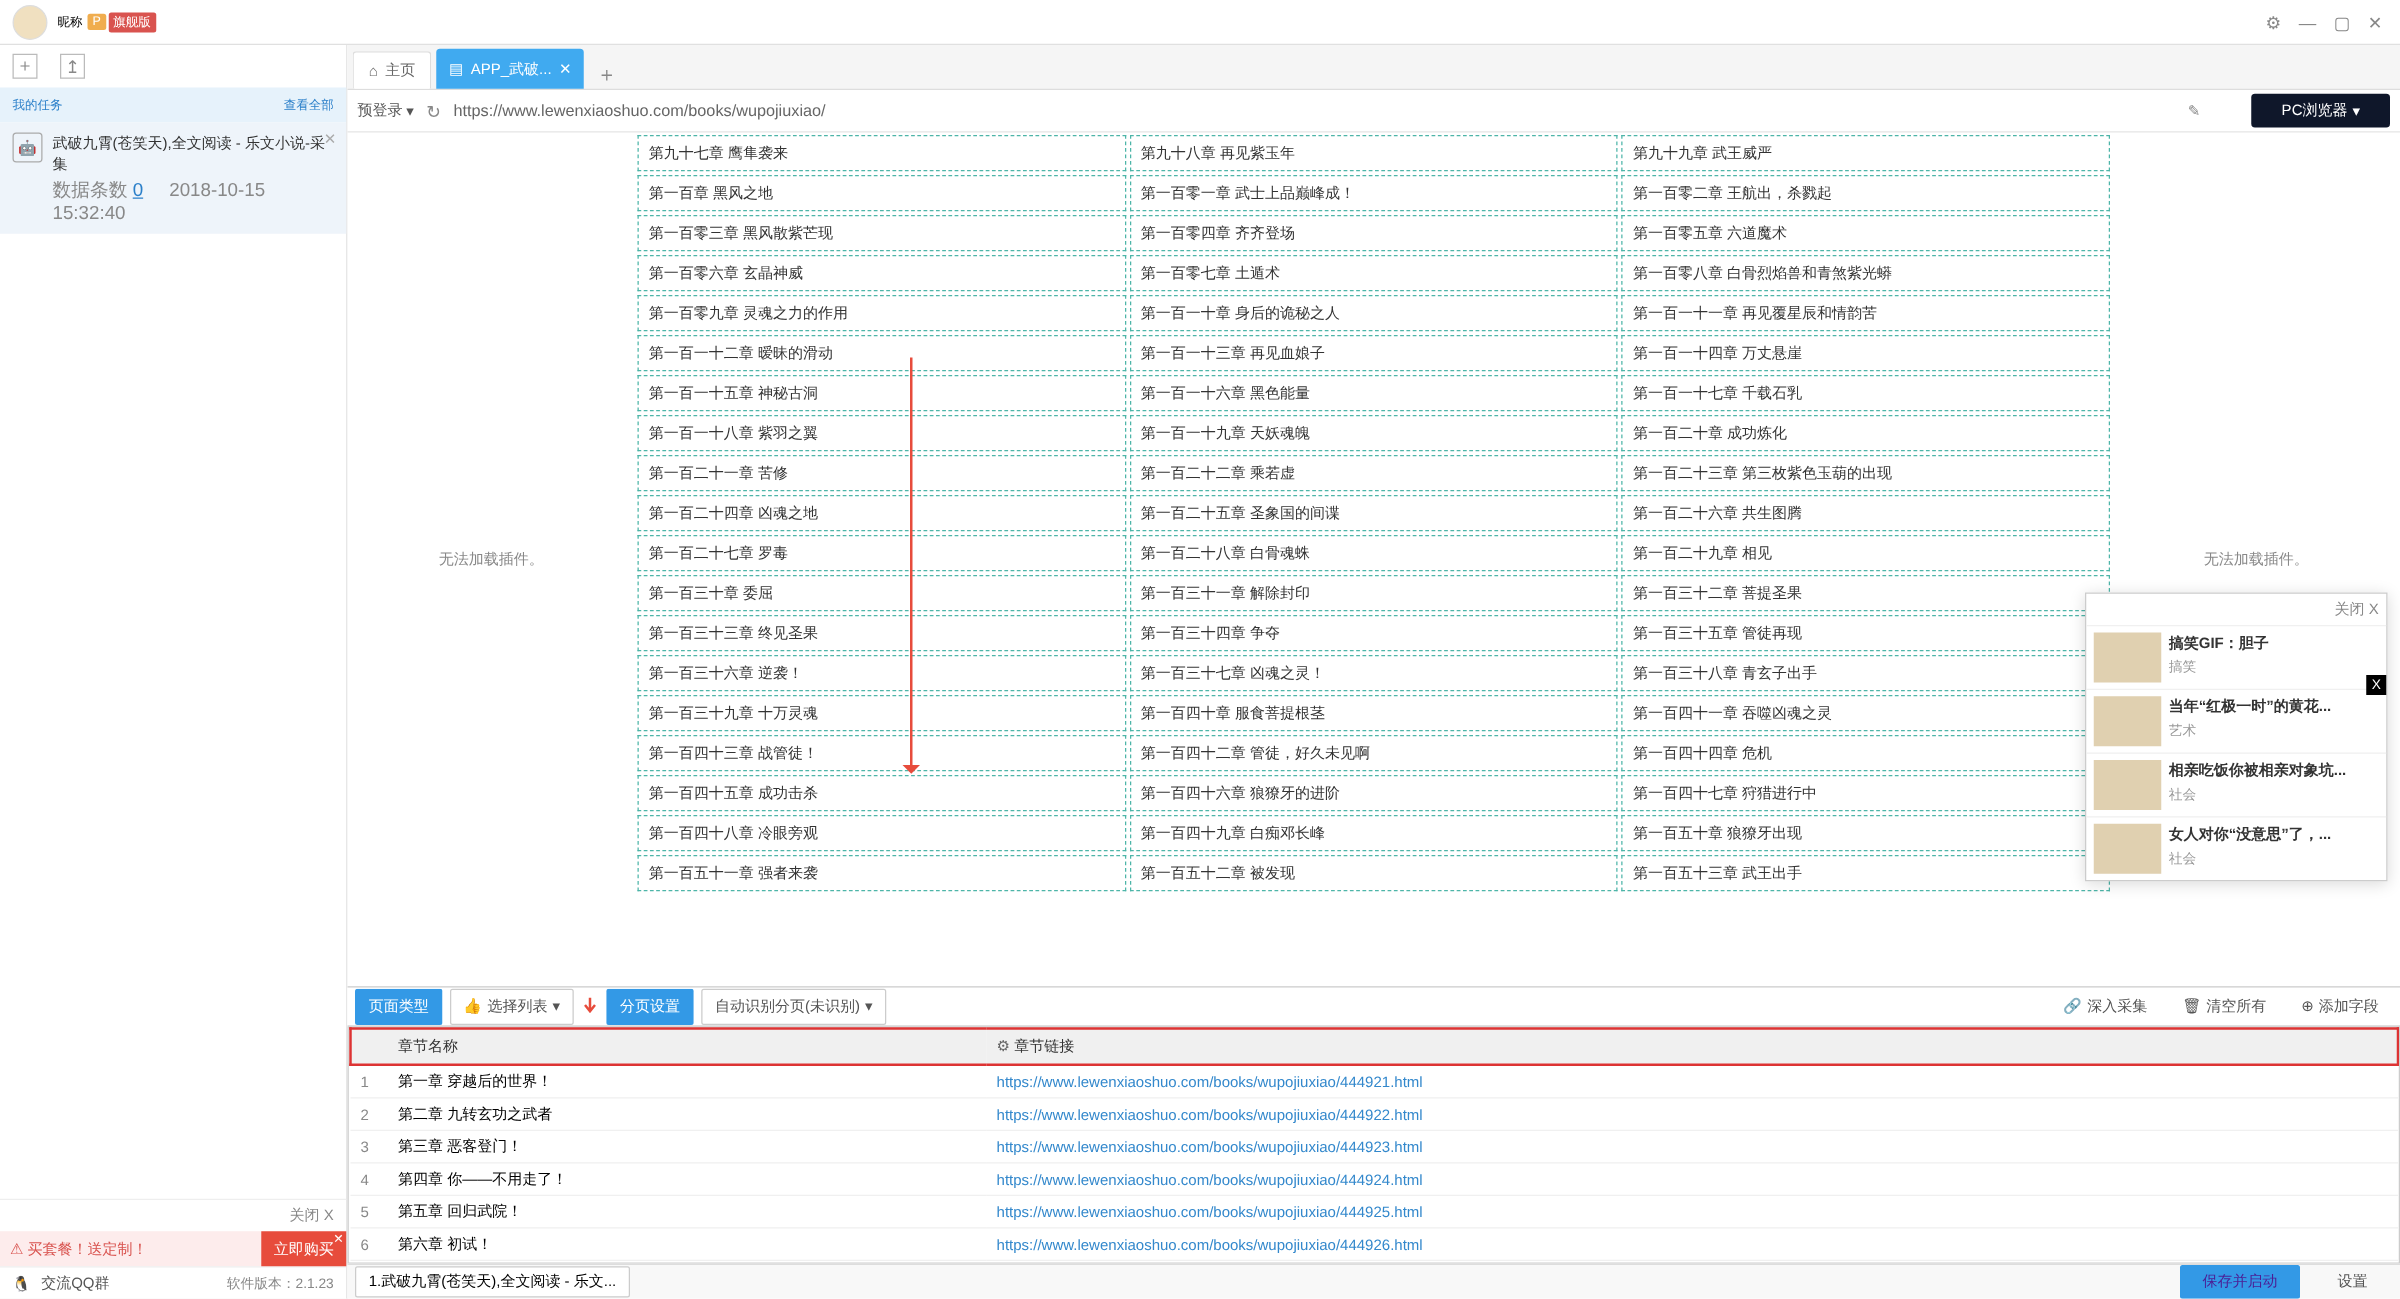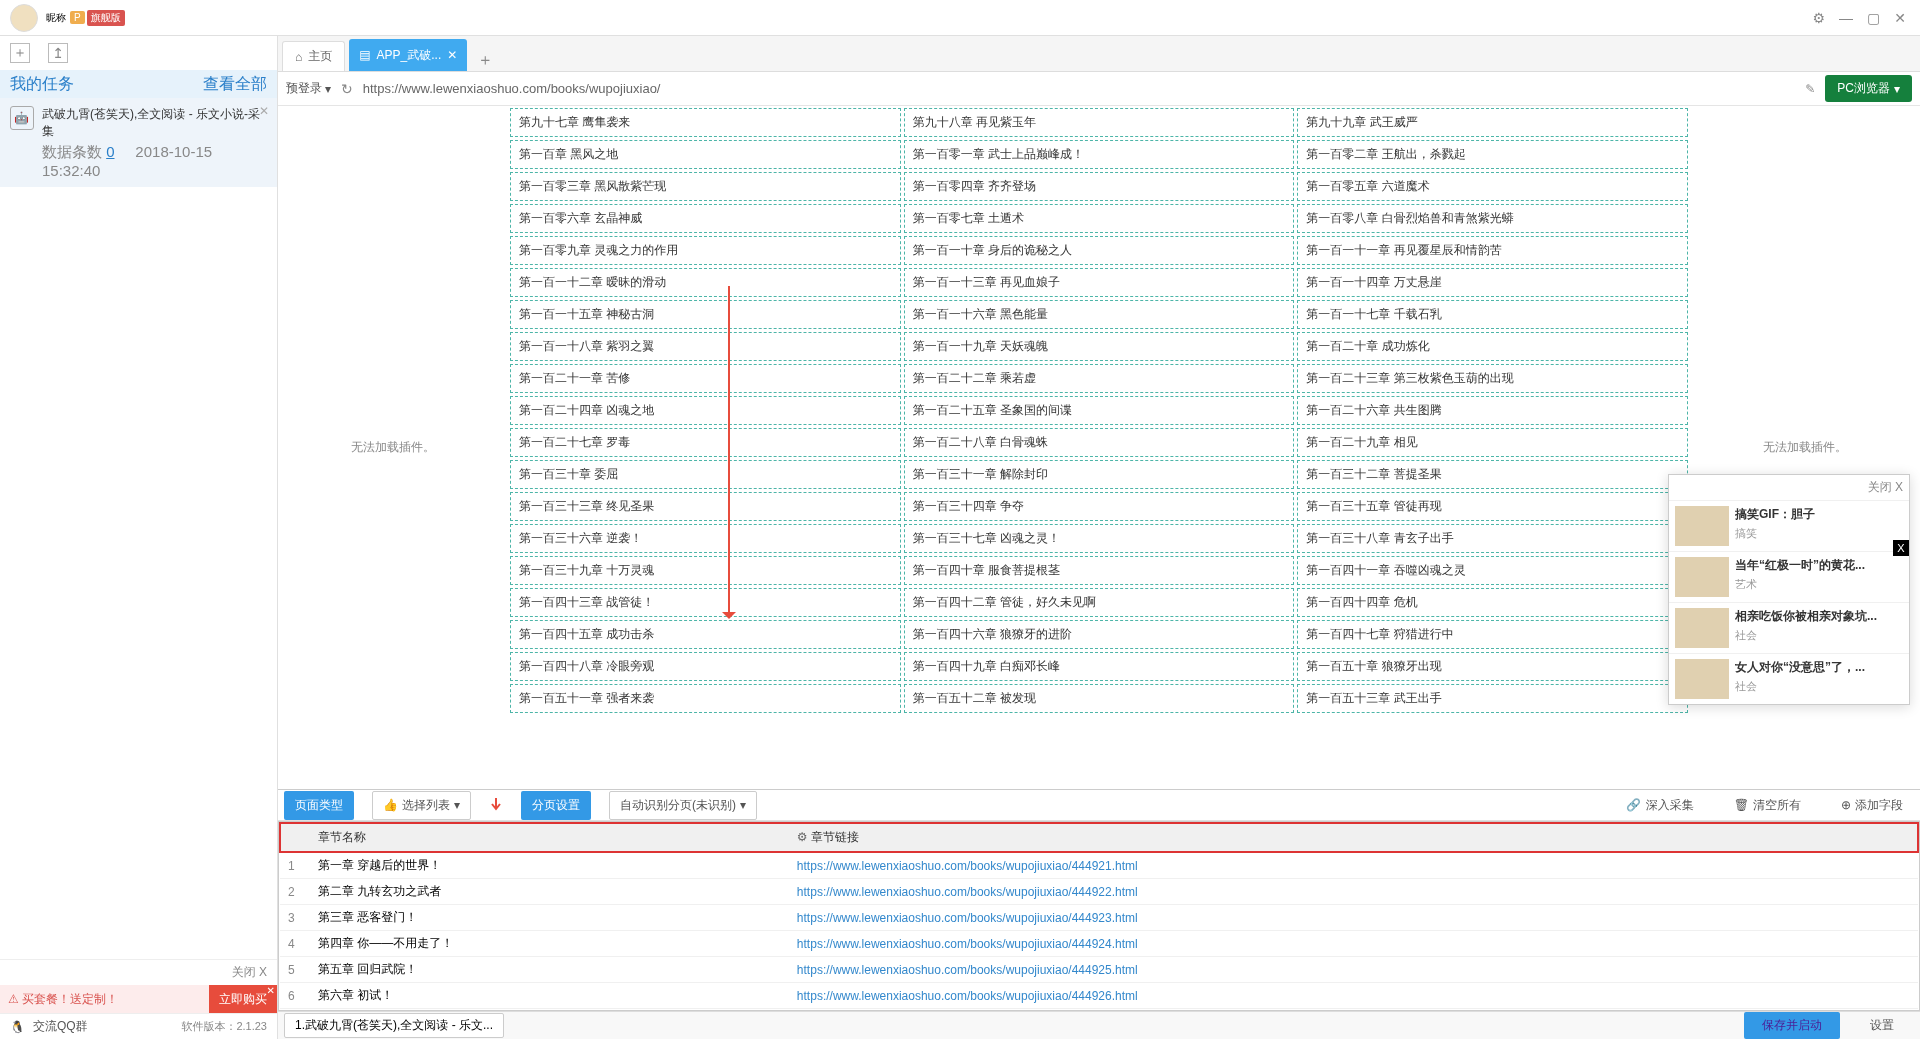--- a/index.html
+++ b/index.html
@@ -14,21 +14,21 @@
 .titlebar .wincontrols { margin-left: auto; display: flex; gap: 14px; padding-right: 14px; color: #888; }
 .titlebar .wincontrols span { cursor: pointer; font-size: 14px; }
 
 
 .main { display: flex; height: calc(100% - 36px); }
 
 
 .left { width: 278px; background: #fff; border-right: 1px solid #e0e0e0; display: flex; flex-direction: column; }
 .left .iconrow { height: 34px; display: flex; align-items: center; padding-left: 10px; gap: 18px; color: #888; }
 .left .iconrow .iconbtn { width: 20px; height: 20px; border: 1px solid #bbb; display: flex; align-items: center; justify-content: center; font-size: 14px; cursor: pointer; }
-.left .taskhdr { height: 28px; background: #e6f2fb; display: flex; align-items: center; padding: 0 10px; color: #2a7fc9; font-size: 16px; }
+.left .taskhdr { height: 28px; background: #e6f2fb; display: flex; align-items: center; padding: 0 10px; color: #2a7fc9; font-size: 10px; }
 .left .taskhdr .viewall { margin-left: auto; color: #2a7fc9; cursor: pointer; }
 .left .taskitem { padding: 8px 10px; display: flex; gap: 8px; background: #eef4fa; position: relative; }
 .left .taskitem .robot { width: 24px; height: 24px; border: 1px solid #aaa; border-radius: 3px; display: flex; align-items: center; justify-content: center; color: #888; }
 .left .taskitem .taskinfo { flex: 1; }
 .left .taskitem .tasktitle { font-size: 12px; color: #333; }
 .left .taskitem .taskmeta { font-size: 15px; color: #888; margin-top: 3px; }
 .left .taskitem .taskmeta .count { color: #2a7fc9; text-decoration: underline; }
 .left .taskitem .closex { color: #aaa; cursor: pointer; position: absolute; right: 8px; top: 6px; }
 .left .spacer { flex: 1; }
 .left .closebar { text-align: right; padding: 4px 10px; color: #888; font-size: 12px; border-top: 1px solid #eee; }
@@ -49,34 +49,34 @@
 .tabbar .activetab { height: 32px; background: #40aaf0; color: #fff; display: flex; align-items: center; padding: 0 10px; gap: 6px; border-radius: 3px 3px 0 0; margin-left: 4px; }
 .tabbar .activetab .tx { font-size: 12px; }
 .tabbar .addtab { color: #888; padding: 0 10px; font-size: 16px; cursor: pointer; }
 
 
 .urlbar { height: 34px; display: flex; align-items: center; padding: 0 8px; gap: 10px; border-bottom: 1px solid #e5e5e5; }
 .urlbar .prelogin { color: #555; font-size: 12px; display: flex; align-items: center; gap: 3px; cursor: pointer; }
 .urlbar .reload { color: #888; cursor: pointer; font-size: 14px; }
 .urlbar .url { flex: 1; color: #666; font-size: 13px; border: none; outline: none; }
 .urlbar .edit { color: #888; cursor: pointer; }
-.urlbar .pcbtn { background: #15803d; color: #fff; padding: 5px 12px; border-radius: 3px; cursor: pointer; display: flex; align-items: center; gap: 4px; }
+.urlbar .pcbtn { background: #0f172a; color: #fff; padding: 5px 24px; border-radius: 3px; cursor: pointer; display: flex; align-items: center; gap: 4px; margin-left: 31px; }
 
 
 .browser { flex: 1; display: flex; overflow: hidden; position: relative; }
 .browser .bside { width: 230px; display: flex; align-items: center; justify-content: center; color: #888; font-size: 12px; }
 .browser .bcenter { flex: 1; overflow: auto; padding: 2px; }
 .chaptergrid { display: grid; grid-template-columns: repeat(3, 1fr); gap: 3px; }
 .chapter { border: 1px dashed #4db5a8; padding: 5px 8px; font-size: 12px; color: #333; cursor: pointer; background: #fff; white-space: nowrap; overflow: hidden; text-overflow: ellipsis; }
 
 .arrow { position: absolute; left: 450px; top: 180px; width: 2px; height: 330px; background: #e74c3c; }
 .arrow::after { content: ''; position: absolute; bottom: -10px; left: -6px; border: 7px solid transparent; border-top-color: #e74c3c; }
 
 
-.cfgbar { height: 32px; border-top: 1px solid #ccc; border-bottom: 1px solid #e0e0e0; display: flex; align-items: center; padding: 0 6px; gap: 18px; background: #fff; }
+.cfgbar { height: 32px; border-top: 1px solid #ccc; border-bottom: 1px solid #e0e0e0; display: flex; align-items: center; padding: 0 6px; gap: 6px; background: #fff; }
 .cfgbar .btn { padding: 5px 10px; font-size: 12px; border: 1px solid transparent; border-radius: 2px; cursor: pointer; }
 .cfgbar .btn.primary { background: #3399e6; color: #fff; }
 .cfgbar .btn.ghost { border: 1px solid #ccc; color: #555; display: flex; align-items: center; gap: 4px; }
 .cfgbar .btn.link { color: #555; display: flex; align-items: center; gap: 4px; }
 .cfgbar .spacer { flex: 1; }
 .redarrow2 { width: 14px; height: 14px; }
 
 
 .tablewrap { height: 190px; overflow: auto; border: 1px solid #ccc; }
 .dtable { width: 100%; border-collapse: collapse; font-size: 12px; }

